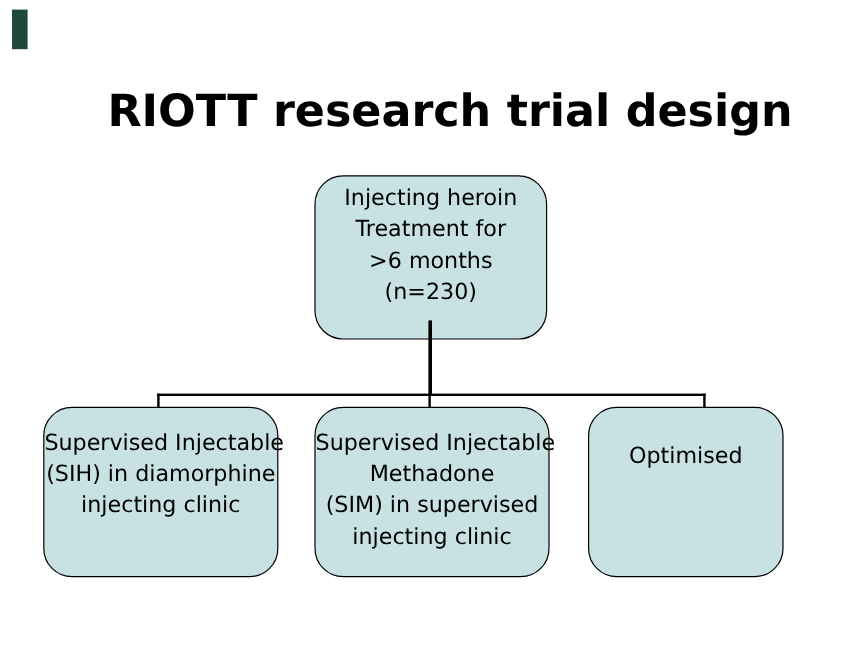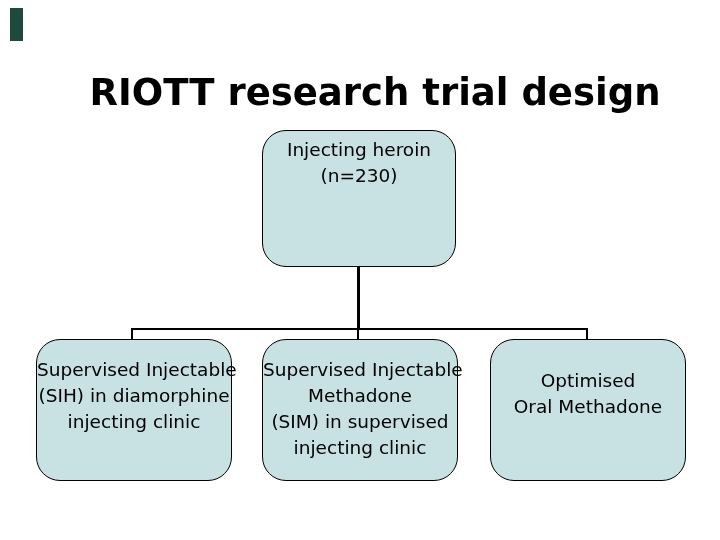--- a/index.html
+++ b/index.html
@@ -43,33 +43,33 @@
     color: #000000;
     text-align: center;
   }
   .flow-box .line {
     white-space: nowrap;
     font-size: 18.5px;
     line-height: 26px;
   }
   .top-box {
     left: 262px;
-    top: 130px;
+    top: 146px;
     width: 194px;
     height: 137px;
     padding-top: 6px;
   }
   .arm-box {
     top: 339px;
     height: 142px;
     padding-top: 17px;
   }
   .arm-box-left  { left: 36px;  width: 196px; }
   .arm-box-mid   { left: 262px; width: 196px; }
-  .arm-box-right { left: 490px; width: 196px; padding-top: 28px; }
+  .arm-box-right { left: 490px; width: 163px; padding-top: 28px; }
   .connector {
     position: absolute;
     background: #000000;
   }
   .conn-v-top   { left: 357px; top: 267px; width: 2.5px; height: 63px; }
   .conn-h       { left: 131px; top: 328px; width: 457px; height: 2px; }
   .conn-drop-l  { left: 131px; top: 328px; width: 2px;   height: 13px; }
   .conn-drop-m  { left: 357px; top: 328px; width: 2px;   height: 12px; }
   .conn-drop-r  { left: 586px; top: 328px; width: 2px;   height: 14px; }
 </style>
@@ -77,20 +77,22 @@
 <body>
 
 <div class="slide">
 
   <div class="accent-bar" style="background: rgb(29, 74, 60);"></div>
 
   <h1 class="title">RIOTT research trial design</h1>
 
   <div class="flow-box top-box" style="background: rgb(200, 225, 227); border-color: rgb(0, 0, 0);">
     <div class="line">Injecting heroin</div>
+    <div class="line">Treatment for</div>
+    <div class="line">&gt;6 months</div>
     <div class="line">(n=230)</div>
   </div>
 
   <div class="connector conn-v-top"></div>
   <div class="connector conn-h"></div>
   <div class="connector conn-drop-l"></div>
   <div class="connector conn-drop-m"></div>
   <div class="connector conn-drop-r"></div>
 
   <div class="flow-box arm-box arm-box-left" style="background: rgb(200, 225, 227); border-color: rgb(0, 0, 0);">
@@ -101,16 +103,15 @@
 
   <div class="flow-box arm-box arm-box-mid" style="background: rgb(200, 225, 227); border-color: rgb(0, 0, 0);">
     <div class="line">Supervised Injectable</div>
     <div class="line">Methadone</div>
     <div class="line">(SIM) in supervised</div>
     <div class="line">injecting clinic</div>
   </div>
 
   <div class="flow-box arm-box arm-box-right" style="background: rgb(200, 225, 227); border-color: rgb(0, 0, 0);">
     <div class="line">Optimised</div>
-    <div class="line">Oral Methadone</div>
   </div>
 
 </div>
 
 </body></html>

